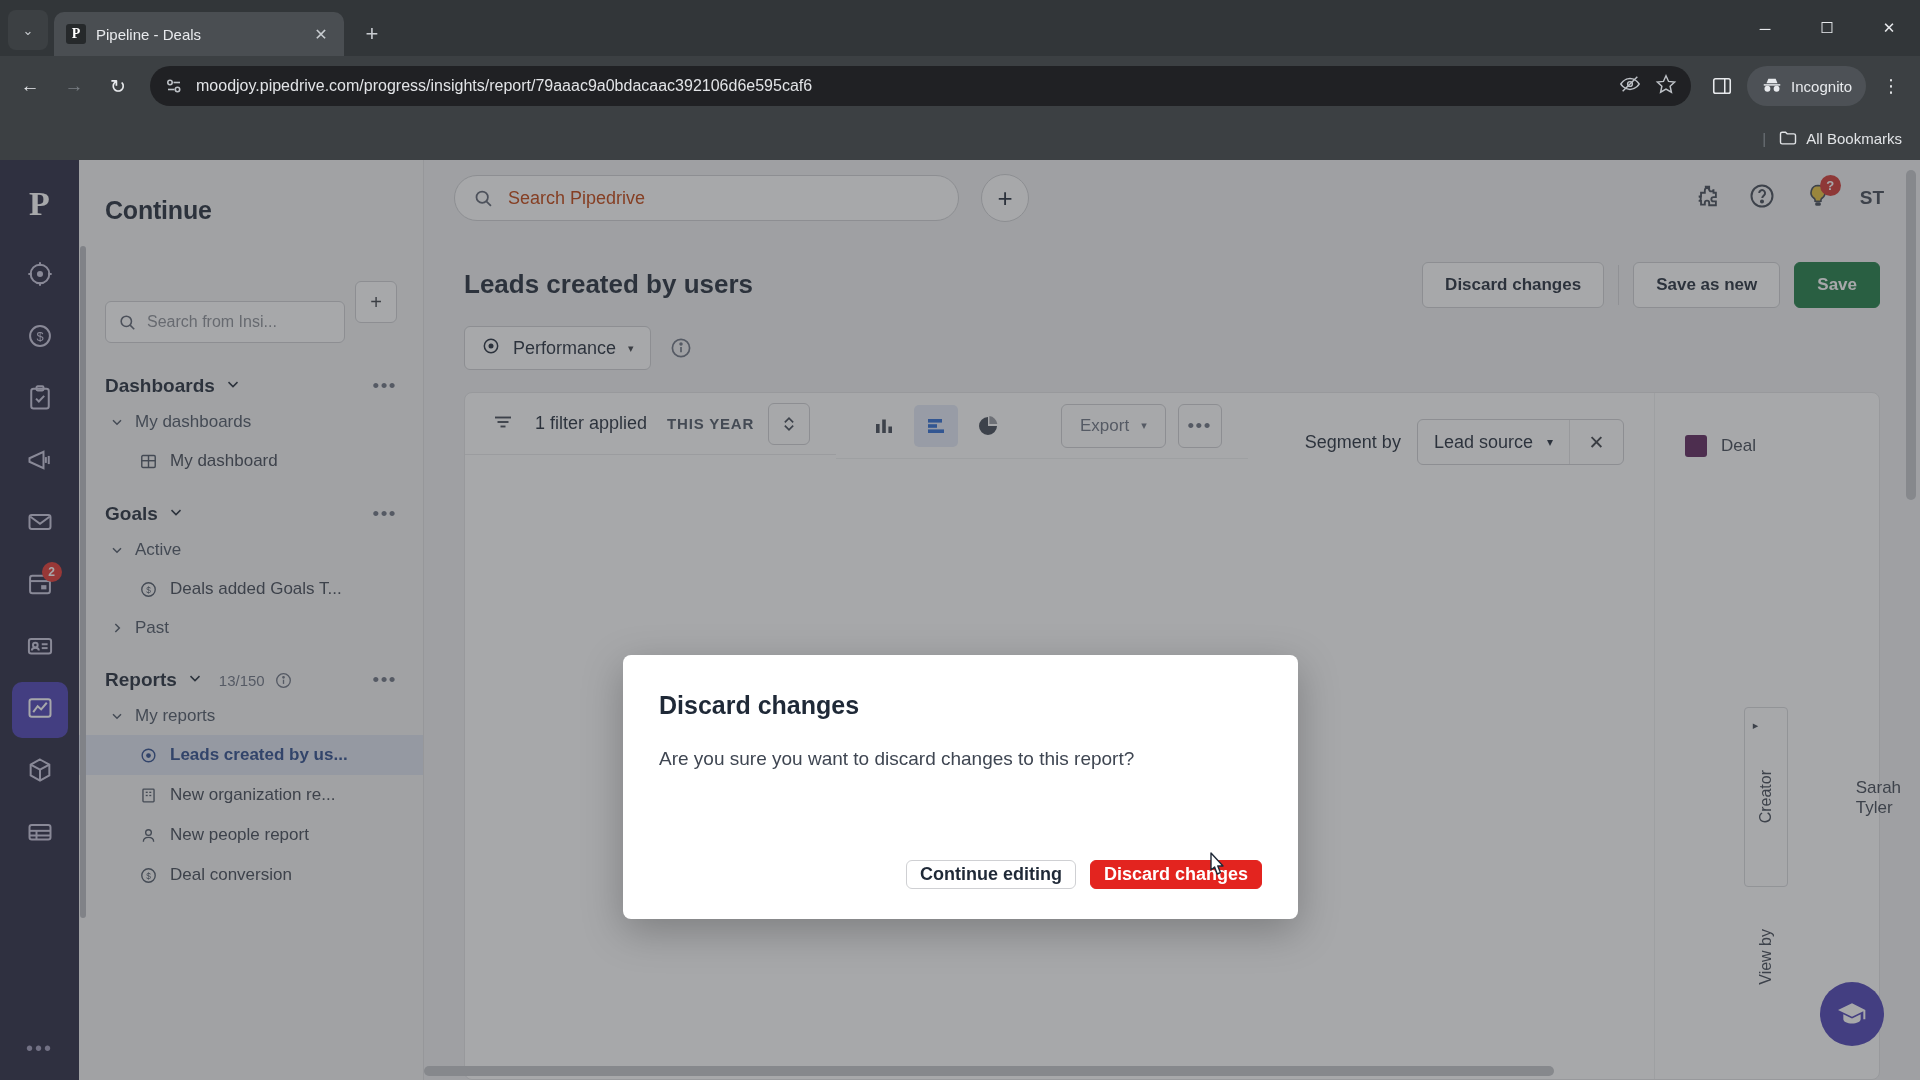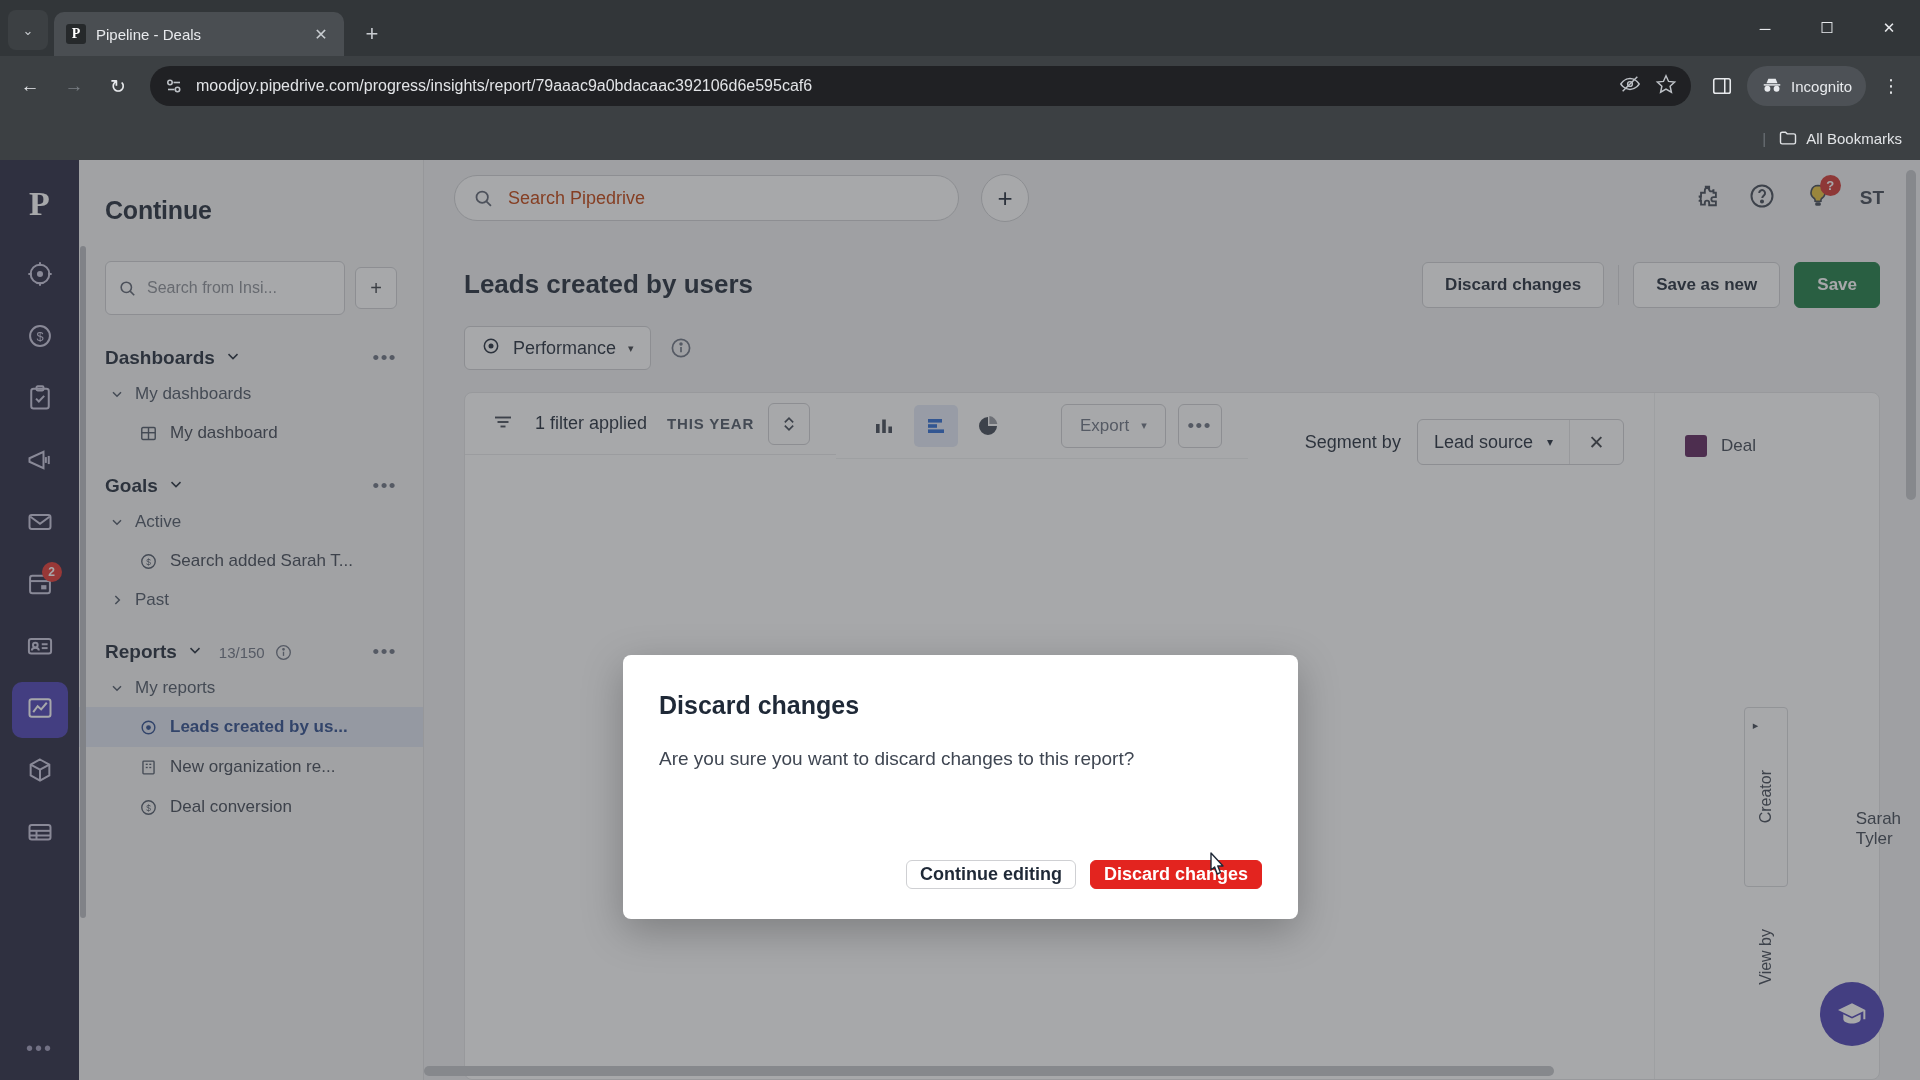--- a/index.html
+++ b/index.html
@@ -91,22 +91,22 @@
   .rail-dots { color:#9e9cba; font-size: 20px; letter-spacing:2px; padding-bottom: 20px; }
 
   
   .sidebar {
     width: 345px; background: #f4f4f5; flex-shrink: 0; display:flex; flex-direction: column;
     border-right: 1px solid #e0e0e2; position: relative;
   }
   .sb-title { font-size: 25px; font-weight: 700; color: #1f2937; padding: 36px 0 0 26px; letter-spacing:-0.2px;}
   .sb-searchrow { display:flex; align-items:center; gap: 10px; padding: 36px 26px 0 26px; }
   .sb-search {
-    flex: 1; height: 54px; border: 1px solid #cfd0d3; border-radius: 6px; background: #fff;
-    display:flex; align-items:center; gap: 10px; padding: 0 12px;
+    flex: 1; height: 42px; border: 1px solid #cfd0d3; border-radius: 6px; background: #fff;
+    display:flex; align-items:center; gap: 10px; padding: 0 12px; margin-top: 40px;
   }
   .sb-search span { color: #8b8f96; font-size: 16px; }
   .sb-add {
     width: 42px; height: 42px; border: 1px solid #cfd0d3; border-radius: 6px; background:#fff;
     display:flex;align-items:center;justify-content:center; color:#3b3f46; font-size: 20px;
   }
   .sb-scroll { flex:1; overflow: hidden; padding-top: 10px; }
   .sb-sec {
     display: flex; align-items: center; gap: 9px; padding: 22px 26px 6px 26px;
   }
@@ -177,21 +177,21 @@
   .seg-ctl { display:flex; align-items:stretch; border:1px solid #cfd0d3; border-radius: 6px; background:#fff; height: 46px;}
   .seg-sel { display:flex; align-items:center; gap: 14px; padding: 0 16px; font-size: 18px; color:#1f2937;}
   .seg-x { width: 54px; display:flex; align-items:center; justify-content:center; border-left: 1px solid #e3e4e6; color:#3b3f46; font-size:19px;}
 
   .plot { position:absolute; left: 0; right: 0; top: 74px; bottom: 0; }
   .axis-creator, .axis-viewby {
     position:absolute; border:1px solid #d9dadd; border-radius: 4px; background:#fff;
     display:flex; align-items:center; justify-content:center; color:#3f4652; font-size: 16px;
   }
   .vert-text { writing-mode: vertical-rl; transform: rotate(180deg); white-space:nowrap; }
-  .cat-label { position:absolute; font-size: 17px; color:#3f4652;margin-top:31px; }
+  .cat-label { position:absolute; font-size: 17px; color:#3f4652; }
   .bar { position:absolute; background:#5b2159; }
   .bar-value { position:absolute; font-size: 17px; color:#3f4652; }
   .gridline { position:absolute; width:1px; background:#e9eaec; }
   .xtick { position:absolute; font-size: 15px; color:#6b7280; transform: translateX(-50%); }
   .axis-baseline { position:absolute; height:1px; background:#e3e4e6; }
 
   .legend {
     width: 225px; border-left: 1px solid #eef0f1; padding: 42px 0 0 30px; flex-shrink:0;
   }
   .legend-item { display:flex; align-items:center; gap: 14px; font-size: 17px; color:#3f4652; }
@@ -463,21 +463,21 @@
             </svg>
           <span>Active</span>
         </div>
         <div class="sb-item">
           <span class="ic">
             <svg width="19" height="19" viewBox="0 0 24 24" fill="none" stroke="#4b5563" stroke-width="1.7">
               <circle cx="12" cy="12" r="8.5"></circle>
                 <text x="12" y="16" font-size="10.5" fill="#4b5563" stroke="none" text-anchor="middle" font-family="Liberation Sans">$</text>
             </svg>
           </span>
-          <span>Search added Sarah T...</span>
+          <span>Deals added Goals T...</span>
         </div>
         <div class="sb-sub">
           <svg width="16" height="16" viewBox="0 0 24 24" fill="none" stroke="#4b5563" stroke-width="2.2">
               <polyline points="9.5,6 15.5,12 9.5,18"></polyline>
             </svg>
           <span>Past</span>
         </div>
 
         <div class="sb-sec">
           <span class="sb-sec-label">Reports</span>
@@ -516,20 +516,29 @@
           <span class="ic">
             <svg width="19" height="19" viewBox="0 0 24 24" fill="none" stroke="#4b5563" stroke-width="1.7">
               <rect x="5" y="4" width="14" height="16" rx="1"></rect>
                 <line x1="8.5" y1="8" x2="11" y2="8"></line>
               <line x1="13" y1="8" x2="15.5" y2="8"></line>
                 <line x1="8.5" y1="12" x2="11" y2="12"></line>
                 <line x1="13" y1="12" x2="15.5" y2="12"></line>
             </svg>
           </span>
           <span>New organization re...</span>
+        </div>
+        <div class="sb-item">
+          <span class="ic">
+            <svg width="19" height="19" viewBox="0 0 24 24" fill="none" stroke="#4b5563" stroke-width="1.7">
+              <circle cx="12" cy="8.3" r="3.6"></circle>
+                <path d="M5.5 20c0-3.6 2.9-5.6 6.5-5.6s6.5 2 6.5 5.6"></path>
+            </svg>
+          </span>
+          <span>New people report</span>
         </div>
         <div class="sb-item">
           <span class="ic">
             <svg width="19" height="19" viewBox="0 0 24 24" fill="none" stroke="#4b5563" stroke-width="1.7">
               <circle cx="12" cy="12" r="8.5"></circle>
                 <text x="12" y="16" font-size="10.5" fill="#4b5563" stroke="none" text-anchor="middle" font-family="Liberation Sans">$</text>
             </svg>
           </span>
           <span>Deal conversion</span>
         </div>

